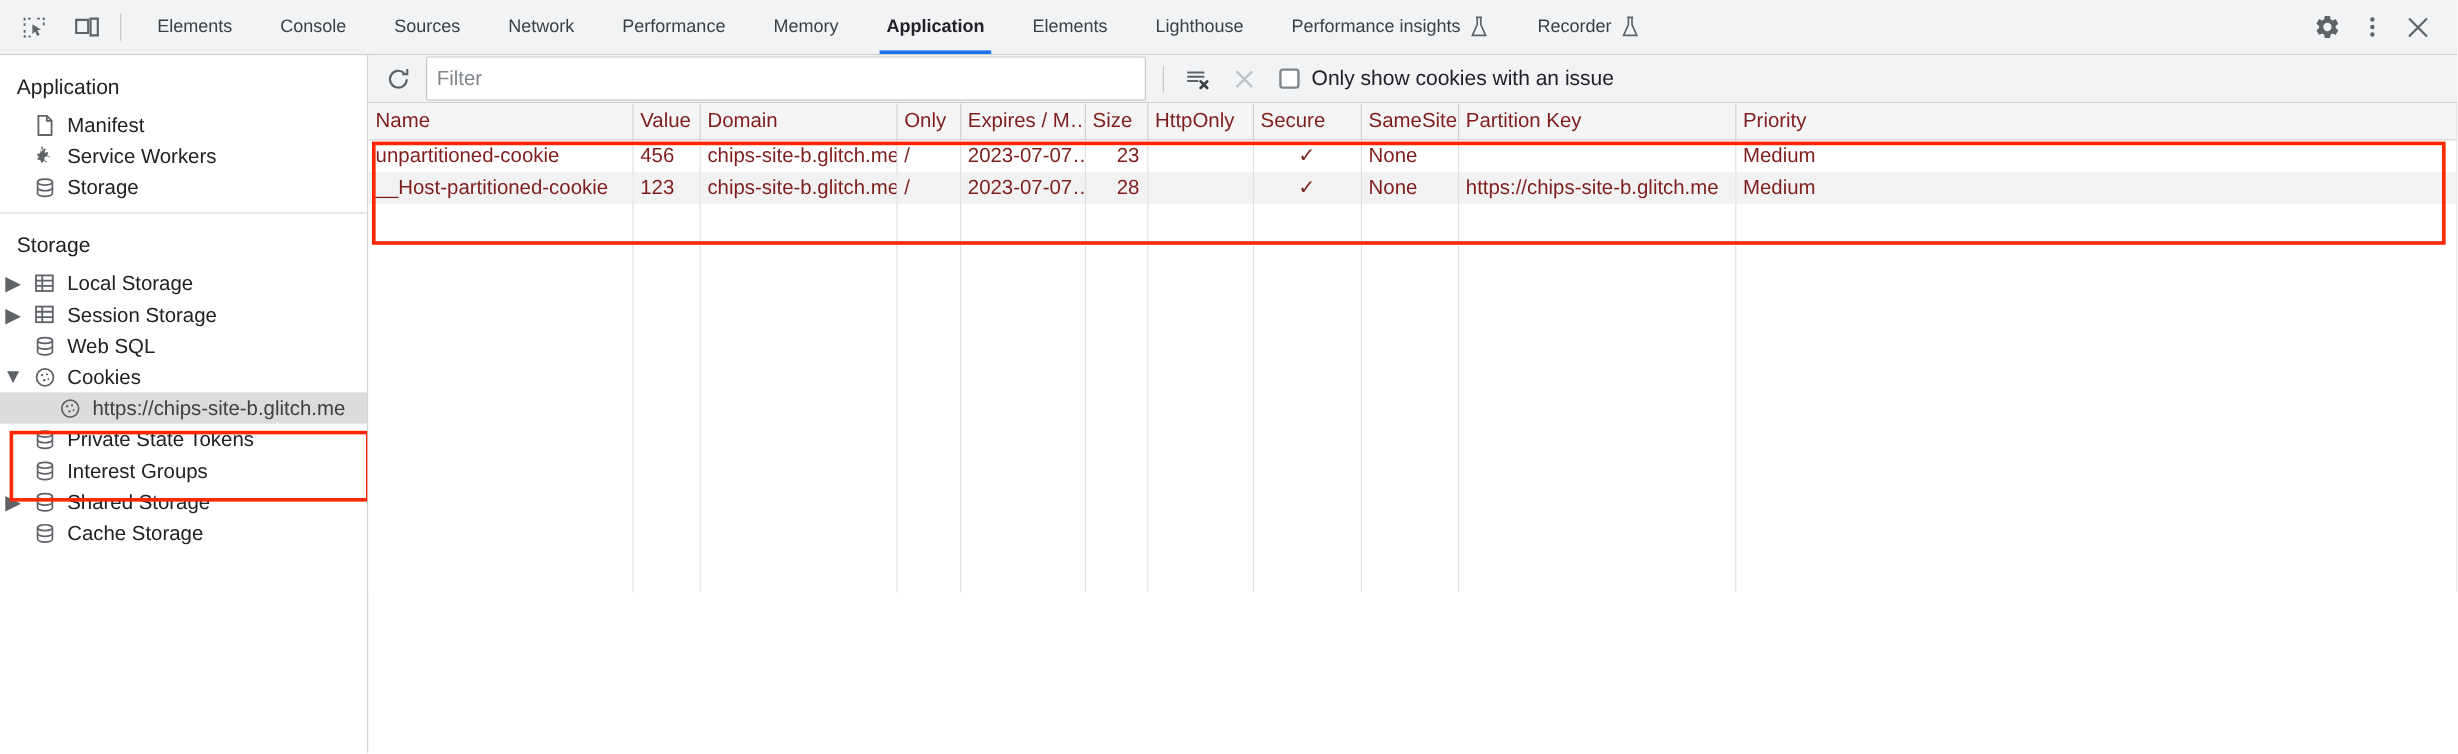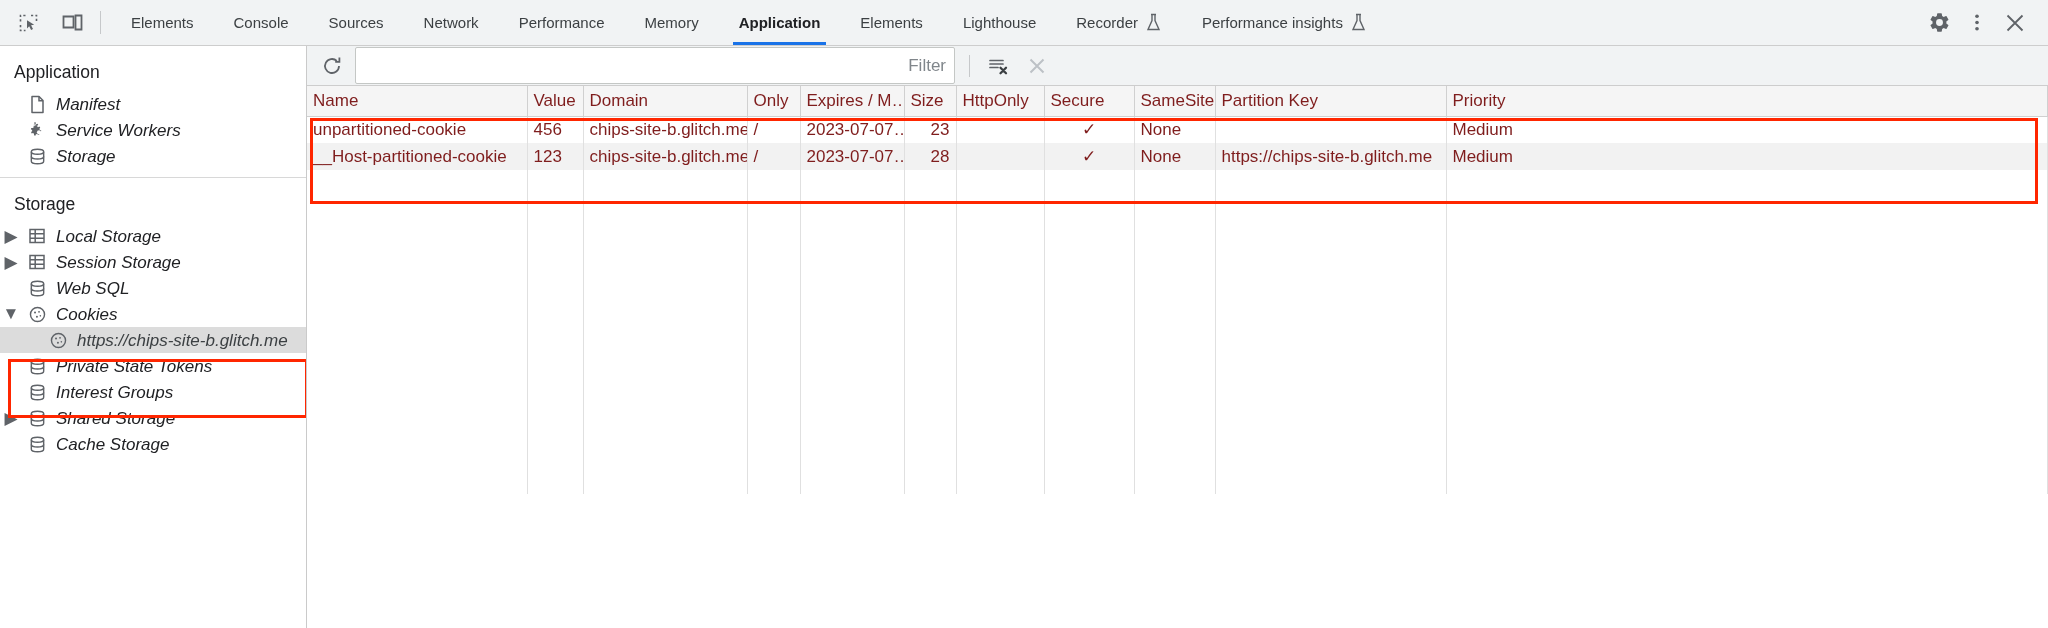--- a/index.html
+++ b/index.html
@@ -93,21 +93,21 @@
     display: flex; align-items: center; justify-content: center;
     color: #5f6368;
     margin-left: -18px;
   }
   .twisty.spacer { color: transparent; }
   .sb-ico {
     width: 20px; min-width: 20px; height: 20px;
     display: flex; align-items: center; justify-content: center;
     color: #5f6368;
   }
-  .sb-label { font-size: 17px; line-height: 1; font-style: italic; }
+  .sb-label { font-size: 17px; line-height: 1; }
   .sb-item.child .sb-label { color: #3c4043; }
 
   
   .hl-cookies {
     position: absolute;
     left: 8px; top: 313px;
     width: 300px; height: 59px;
     border: 3px solid #ff2600;
     pointer-events: none;
   }
@@ -131,21 +131,20 @@
   .filter-input {
     flex: 0 1 600px;
     height: 37px;
     background: #ffffff;
     border: 1px solid #c4c7c5;
     border-radius: 2px;
     display: flex; align-items: center;
     padding: 0 8px;
     font-size: 17px;
     color: #80868b;
-    justify-content: flex-end;
   }
   .fb-sep { width: 1px; height: 22px; background: #c6c8ca; margin: 0 6px; }
   .chk-wrap { display: flex; align-items: center; gap: 10px; padding-left: 6px; }
   .chkbox {
     width: 17px; height: 17px;
     border: 2px solid #80868b;
     border-radius: 3px;
     background: #fff;
   }
   .chk-label { font-size: 17.5px; color: #202124; white-space: nowrap; }
@@ -243,29 +242,29 @@
       <div class="tab selected">
           <span>Application</span>
         </div>
       <div class="tab">
           <span>Elements</span>
         </div>
       <div class="tab">
           <span>Lighthouse</span>
         </div>
       <div class="tab">
-        <span>Recorder</span>
+        <span>Performance insights</span>
         <span class="flask">
           <svg width="17" height="19" viewBox="0 0 17 19">
               <path d="M6 1.5h5M7 1.5v6L3 16.5h11L10 7.5v-6" fill="none" stroke="#5f6368" stroke-width="1.4"></path>
             </svg>
         </span>
       </div>
       <div class="tab">
-        <span>Performance insights</span>
+        <span>Recorder</span>
         <span class="flask">
           <svg width="17" height="19" viewBox="0 0 17 19">
               <path d="M6 1.5h5M7 1.5v6L3 16.5h11L10 7.5v-6" fill="none" stroke="#5f6368" stroke-width="1.4"></path>
             </svg>
         </span>
       </div>
     </div>
     <div class="tb-right">
       <div class="tb-sep"></div>
       <div class="icon-btn">
@@ -483,20 +482,24 @@
             <g stroke="#5f6368" stroke-width="1.7" fill="none" stroke-linecap="round">
               <path d="M3 5.5h13M3 9h13M3 12.5h8"></path>
             </g>
             <path d="M13.5 12.8l5.5 5.5M19 12.8l-5.5 5.5" stroke="#3c4043" stroke-width="2.3" fill="none" stroke-linecap="round"></path>
           </svg>
         </div>
         <div class="fb-icon dim">
           <svg width="22" height="22" viewBox="0 0 22 22">
               <path d="M4.5 4.5l13 13M17.5 4.5l-13 13" stroke="#bdc1c6" stroke-width="2" fill="none"></path>
             </svg>
+        </div>
+        <div class="chk-wrap">
+          <span class="chkbox"></span>
+          <span class="chk-label">Only show cookies with an issue</span>
         </div>
       </div>
 
       <div class="grid-wrap">
         <table class="grid">
           <colgroup>
             <col style="width:220px">
               <col style="width:56px">
               <col style="width:164px">
               <col style="width:53px">

